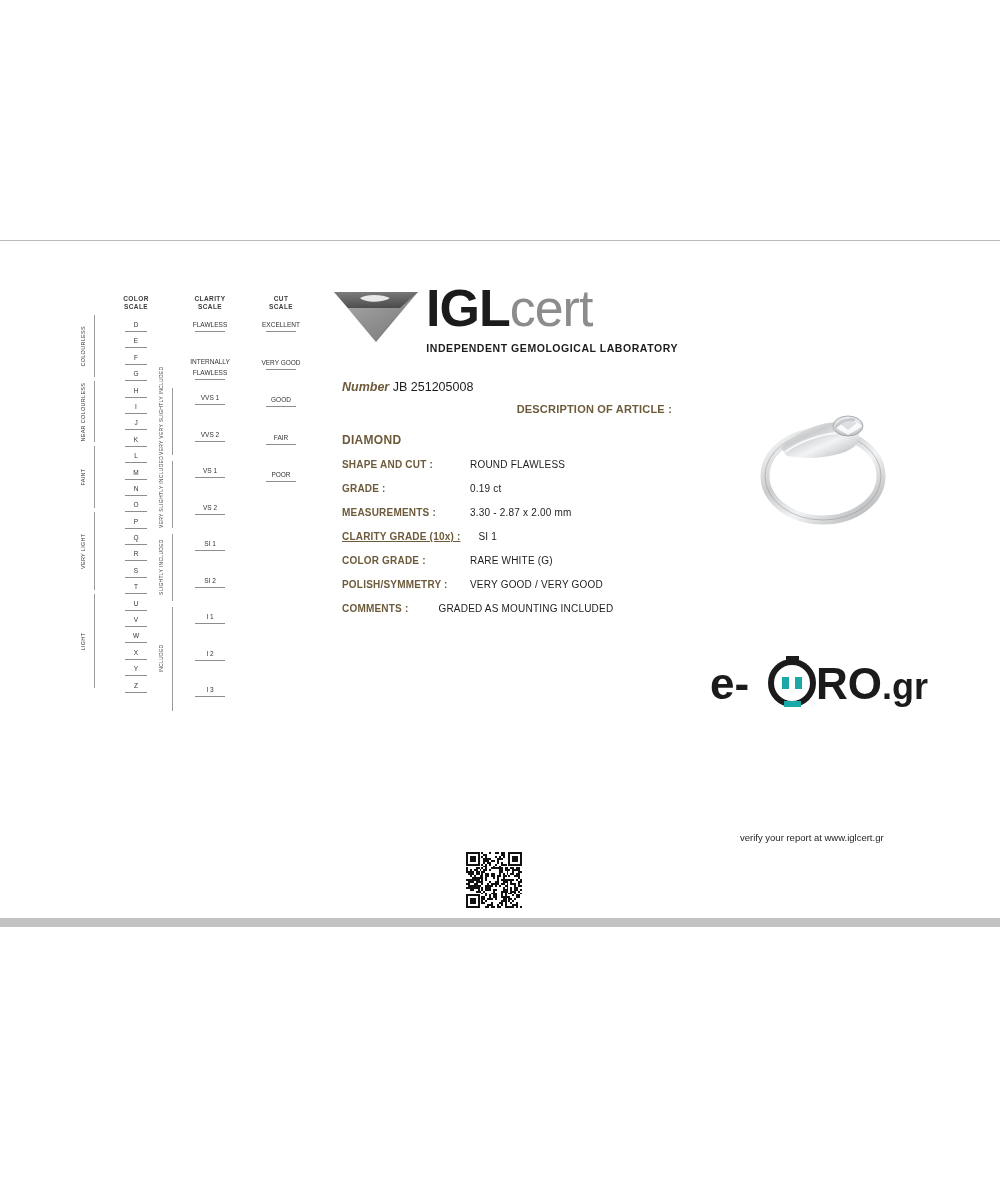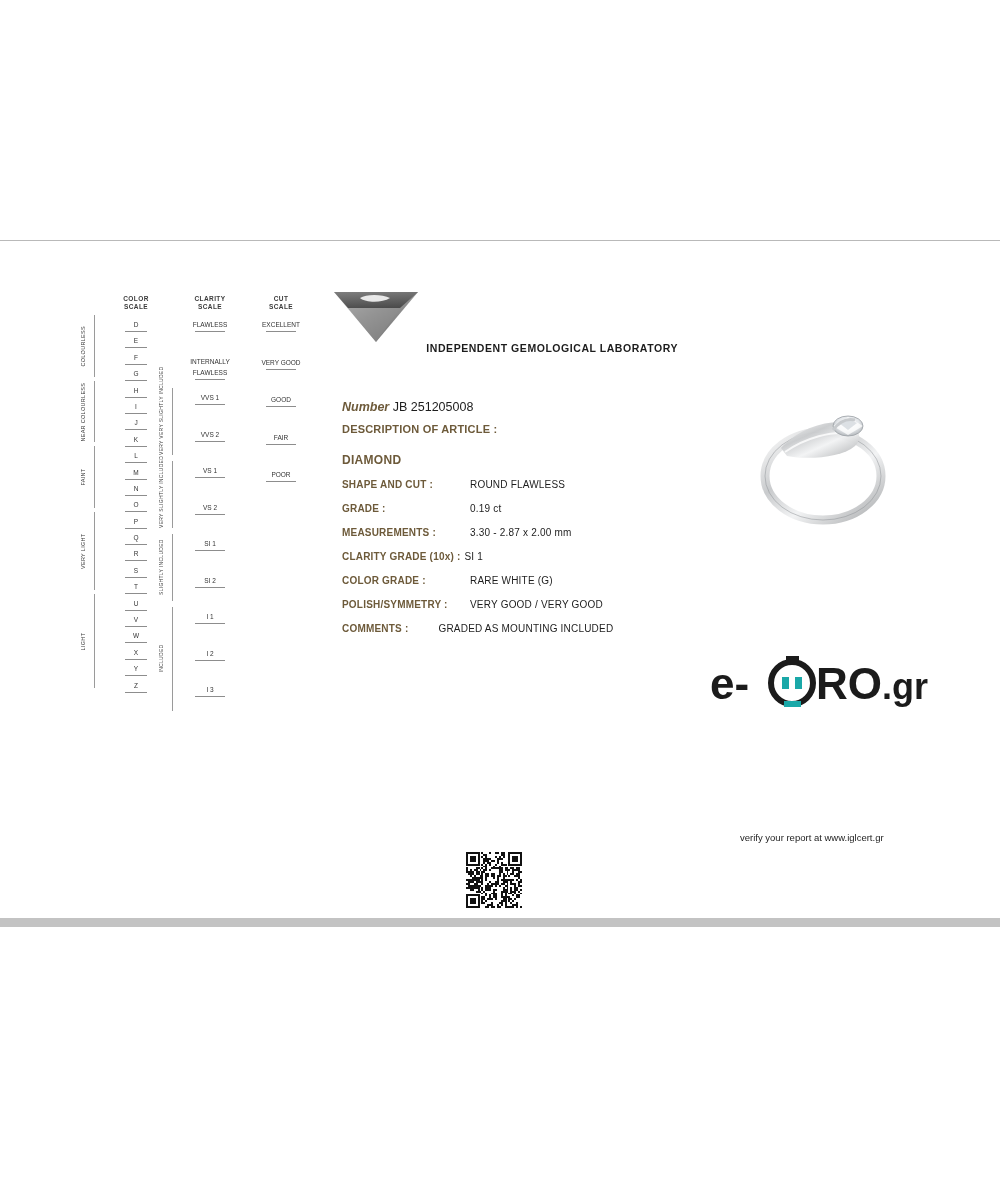--- a/index.html
+++ b/index.html
@@ -61,42 +61,43 @@
     text-align:right;
   }
   .logo-text {
     position:absolute; left:96px; top:-2px;
     font-size:52px; font-weight:700; letter-spacing:-1px; line-height:60px;
   }
   .logo-text .igl { color:#1b1b1b; }
   .logo-text .cert { color:#8c8c8c; font-weight:400; }
 
   
-  .report { position:absolute; left:342px; top:400px; width:330px; }
+  .report { position:absolute; left:342px; top:380px; width:330px; }
   .num-line { font-size:12.5px; color:#6d5a3a; margin-bottom:9px; }
   .num-line .num-word { font-style:italic; font-weight:600; }
   .num-line .num-val { color:#1d1d1d; font-weight:400; }
 
   .desc-label {
     font-size:11px; font-weight:700; color:#6d5a3a; letter-spacing:.2px;
     margin-bottom:3px;
+    text-align:right;
   }
   .desc-text { font-size:9.5px; color:#1d1d1d; line-height:12.5px; width:290px; }
 
   .diamond-head {
     font-size:12px; font-weight:700; color:#6d5a3a; letter-spacing:.3px;
     margin-top:18px; margin-bottom:12px;
   }
   .row { display:flex; align-items:baseline; margin-bottom:13px; }
   .row .k {
     width:128px; flex:0 0 128px;
     font-size:10px; font-weight:700; color:#6d5a3a; letter-spacing:.2px;
   }
   .row .v { font-size:10px; color:#1d1d1d; letter-spacing:.2px; }
-  .row.inline .k { width:auto; flex:0 0 auto; margin-right:4px; }
+  .row.inline .k { width:auto; flex:0 0 auto; margin-right:18px;text-decoration:underline; }
   .row.comments .k { width:auto; flex:0 0 auto; margin-right:30px; }
 
   
   .ring-photo { position:absolute; left:735px; top:390px; width:175px; height:150px; }
 
   
   .eoro { position:absolute; left:710px; top:655px; width:220px; height:58px; }
 
   .verify {
     position:absolute; left:740px; top:832px; width:240px;
@@ -333,20 +334,23 @@
         <linearGradient id="gdm2" x1="0" y1="0" x2="0" y2="1">
           <stop offset="0%" stop-color="#6f6f6f"></stop>
           <stop offset="100%" stop-color="#3d3d3d"></stop>
         </linearGradient>
       </defs>
       <path d="M4 10 L88 10 L46 60 Z" fill="url(#gdm)"></path>
       <path d="M4 10 L88 10 L70 26 L18 26 Z" fill="url(#gdm2)" opacity="0.85"></path>
       <path d="M18 26 L70 26 L46 60 Z" fill="#8e8e8e" opacity="0.5"></path>
       <path d="M30 16 C36 12, 52 12, 60 16 C52 21, 36 21, 30 16 Z" fill="#ffffff" opacity="0.85"></path>
     </svg>
+    <div class="logo-text">
+      <span class="igl">IGL</span><span class="cert">cert</span>
+    </div>
     <div class="logo-sub">INDEPENDENT GEMOLOGICAL LABORATORY</div>
   </div>
 
   <div class="report">
     <div class="num-line">
       <span class="num-word">Number</span>
       <span class="num-val">JB 251205008</span>
     </div>
     <div class="desc-label">DESCRIPTION OF ARTICLE :</div>
 

